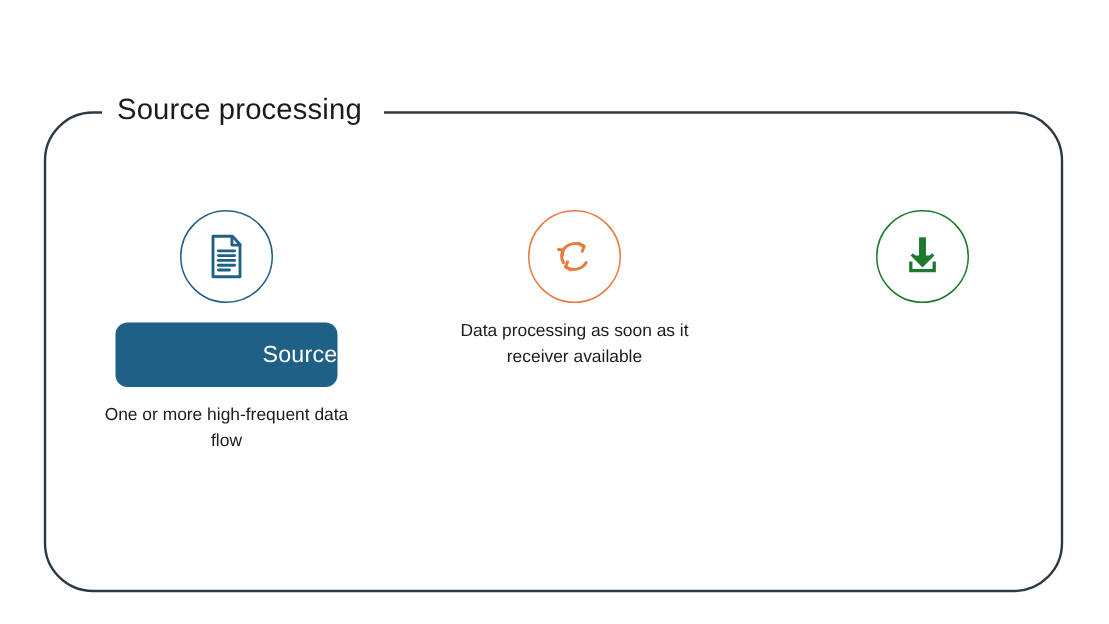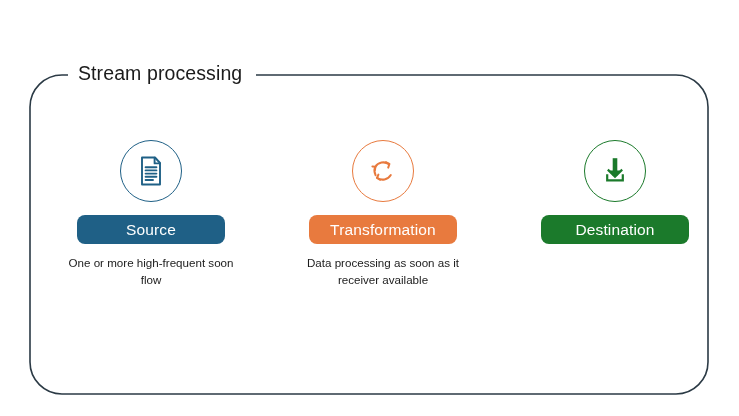--- a/index.html
+++ b/index.html
@@ -65,25 +65,25 @@
     display: flex;
     align-items: center;
     justify-content: center;
     box-sizing: border-box;
   }
   .icon-circle svg { display: block; }
 
   .stage-box {
     margin-top: 13px;
     width: 148px;
-    height: 29px;
+    height: 43px;
     border-radius: 8px;
     display: flex;
     align-items: center;
-    justify-content: center;
+    justify-content: flex-end;
     color: #ffffff;
     font-size: 15.5px;
     letter-spacing: 0.15px;
     box-sizing: border-box;
   }
 
   .stage-desc {
     margin-top: 11px;
     width: 168px;
     text-align: center;
@@ -104,63 +104,57 @@
 </head>
 <body>
 
 <div id="canvas">
 
   <svg id="frame-svg" viewBox="0 0 739 416">
 
     <path d="M 68 75 L 62 75 A 32 32 0 0 0 30 107 L 30 362 A 32 32 0 0 0 62 394 L 676 394 A 32 32 0 0 0 708 362 L 708 107 A 32 32 0 0 0 676 75 L 256 75" fill="none" stroke="#2B3A45" stroke-width="1.6"></path>
   </svg>
 
-  <div id="group-title">Stream processing</div>
+  <div id="group-title">Source processing</div>
 
   <div class="stage" id="stage-source">
     <div class="icon-circle accent-source">
       <svg width="34" height="34" viewBox="0 0 34 34" fill="none" stroke="currentColor" stroke-width="1.9" stroke-linejoin="round" stroke-linecap="round">
         <path d="M8 3.5 L21 3.5 L26 9 L26 30.5 L8 30.5 Z"></path>
         <path d="M20.6 3.6 L20.6 9.4 L26 9.4"></path>
         <path d="M11.6 13.2 L22.4 13.2"></path>
         <path d="M11.6 16.4 L22.4 16.4"></path>
         <path d="M11.6 19.6 L22.4 19.6"></path>
         <path d="M11.6 22.8 L22.4 22.8"></path>
         <path d="M11.6 26.0 L19.0 26.0"></path>
       </svg>
     </div>
     <div class="stage-box fill-source">
       <span>Source</span>
     </div>
-    <div class="stage-desc">One or more high-frequent soon flow</div>
+    <div class="stage-desc">One or more high-frequent data flow</div>
   </div>
 
   <div class="stage" id="stage-transformation">
     <div class="icon-circle accent-transformation">
       <svg width="34" height="34" viewBox="0 0 34 34" fill="none" stroke="currentColor" stroke-width="2" stroke-linecap="round" stroke-linejoin="round">
         <path d="M9.2 13.0 A 9.6 9.6 0 0 1 23.0 10.2"></path>
         <path d="M24.8 21.0 A 9.6 9.6 0 0 1 11.0 23.8"></path>
         <path d="M9.6 21.2 A 9.6 9.6 0 0 1 9.2 13.0"></path>
         <path d="M6.4 12.4 L9.4 12.7 L9.0 16.0" fill="none"></path>
         <path d="M19.8 8.2 L23.4 10.0 L22.2 13.6" fill="none"></path>
         <path d="M14.2 25.8 L11.0 24.0 L12.4 20.6" fill="none"></path>
       </svg>
     </div>
-    <div class="stage-box fill-transformation">
-      <span>Transformation</span>
-    </div>
     <div class="stage-desc">Data processing as soon as it receiver available</div>
   </div>
 
   <div class="stage" id="stage-destination">
     <div class="icon-circle accent-destination">
       <svg width="34" height="34" viewBox="0 0 34 34" fill="none" stroke="currentColor" stroke-width="2.2" stroke-linecap="square" stroke-linejoin="miter">
         <path d="M17 6.5 L17 19.6" stroke-width="4.6"></path>
         <path d="M10.6 16.4 L17 22.8 L23.4 16.4" fill="currentColor" stroke="currentColor" stroke-width="2.2"></path>
         <path d="M9.2 21.4 L9.2 26.4 L24.8 26.4 L24.8 21.4"></path>
       </svg>
     </div>
-    <div class="stage-box fill-destination">
-      <span>Destination</span>
-    </div>
   </div>
 
 </div>
 
 </body></html>

